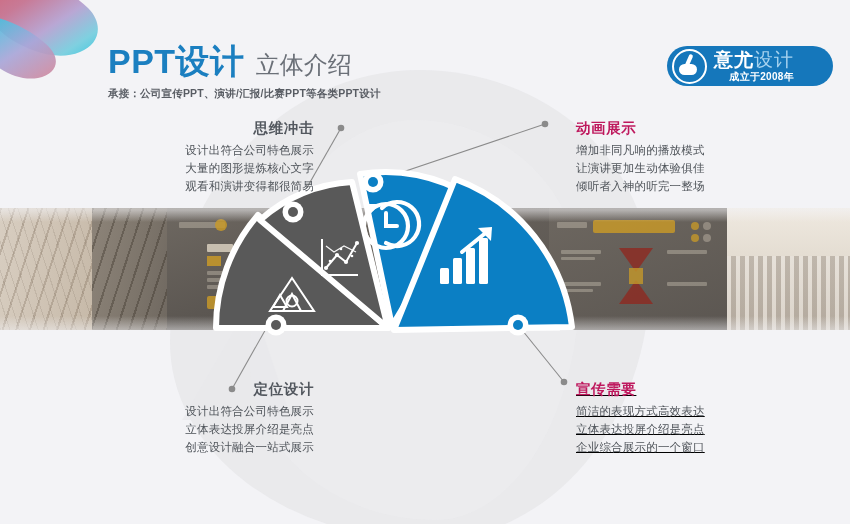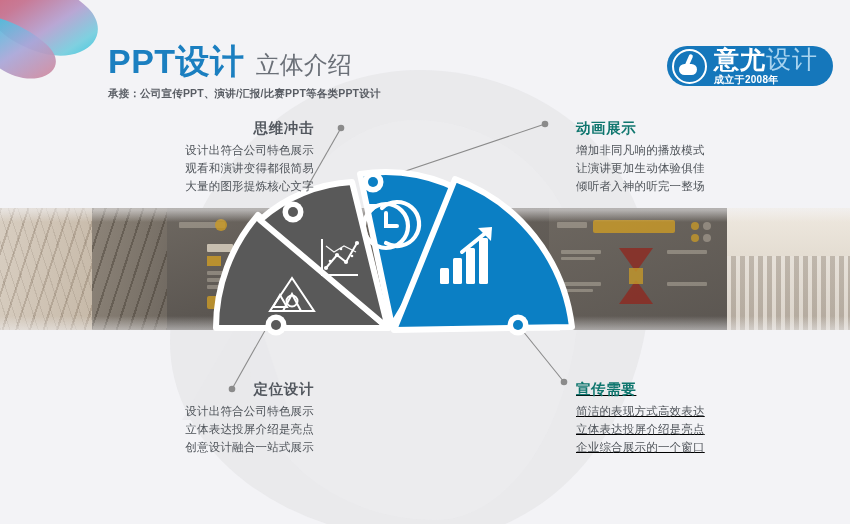--- a/index.html
+++ b/index.html
@@ -81,32 +81,32 @@
   
   .logo{position:absolute;left:667px;top:46px;width:166px;height:40px;
     background:#1577bb;border-radius:20px;display:flex;align-items:center;}
   .logo-mark{width:31px;height:31px;border-radius:50%;border:2.5px solid #ffffff;margin-left:5px;
     position:relative;flex:none;background:#1577bb;}
   .logo-mark:after{content:"";position:absolute;left:5px;top:13px;width:18px;height:11px;
     background:#fff;border-radius:9px 9px 9px 9px;}
   .logo-mark:before{content:"";position:absolute;left:13px;top:3px;width:4px;height:13px;background:#fff;
     transform:rotate(24deg);border-radius:2px;}
   .logo-txt{margin-left:7px;line-height:1;}
-  .logo-l1{font-size:25px;font-weight:bold;color:#fff;letter-spacing:1px;}
+  .logo-l1{font-size:19px;font-weight:bold;color:#fff;letter-spacing:1px;}
   .logo-l1 .dim{color:#a7d3ef;font-weight:normal;}
-  .logo-l2{margin-top:3px;font-size:10px;font-weight:bold;color:#ffffff;letter-spacing:.3px;}
+  .logo-l2{margin-top:3px;font-size:10px;font-weight:bold;color:#ffffff;text-align:right;letter-spacing:.3px;}
 
   
   .diagram{position:absolute;left:0;top:0;width:850px;height:524px;}
 
   
   .blk{position:absolute;}
   .blk .bt{font-size:14.5px;font-weight:bold;letter-spacing:.6px;line-height:1.1;}
   .blk .bl{font-size:11.5px;color:#4e5359;line-height:1.55;letter-spacing:.2px;}
-  .blk.right .bt{color:#0f766e;}
+  .blk.right .bt{color:#be185d;}
   .blk.left .bt{color:#53585f;text-align:right;}
   .blk.left{text-align:right;}
 
   #blk-tl{left:80px;top:121px;width:234px;}
   #blk-tr{left:576px;top:121px;width:240px;}
   #blk-bl{left:80px;top:382px;width:234px;}
   #blk-br{left:576px;top:382px;width:240px;text-decoration:underline;}
   .blk .bt{margin-bottom:5px;}
 </style>
 </head>
@@ -297,22 +297,22 @@
       <div class="logo-l1">
         <span>意尤</span><span class="dim">设计</span>
       </div>
       <div class="logo-l2">成立于2008年</div>
     </div>
   </div>
 
   <div class="blk left" id="blk-tl">
     <div class="bt">思维冲击</div>
     <div class="bl">设计出符合公司特色展示</div>
+    <div class="bl">大量的图形提炼核心文字</div>
     <div class="bl">观看和演讲变得都很简易</div>
-    <div class="bl">大量的图形提炼核心文字</div>
   </div>
 
   <div class="blk right" id="blk-tr">
     <div class="bt">动画展示</div>
     <div class="bl">增加非同凡响的播放模式</div>
     <div class="bl">让演讲更加生动体验俱佳</div>
     <div class="bl">倾听者入神的听完一整场</div>
   </div>
 
   <div class="blk left" id="blk-bl">

